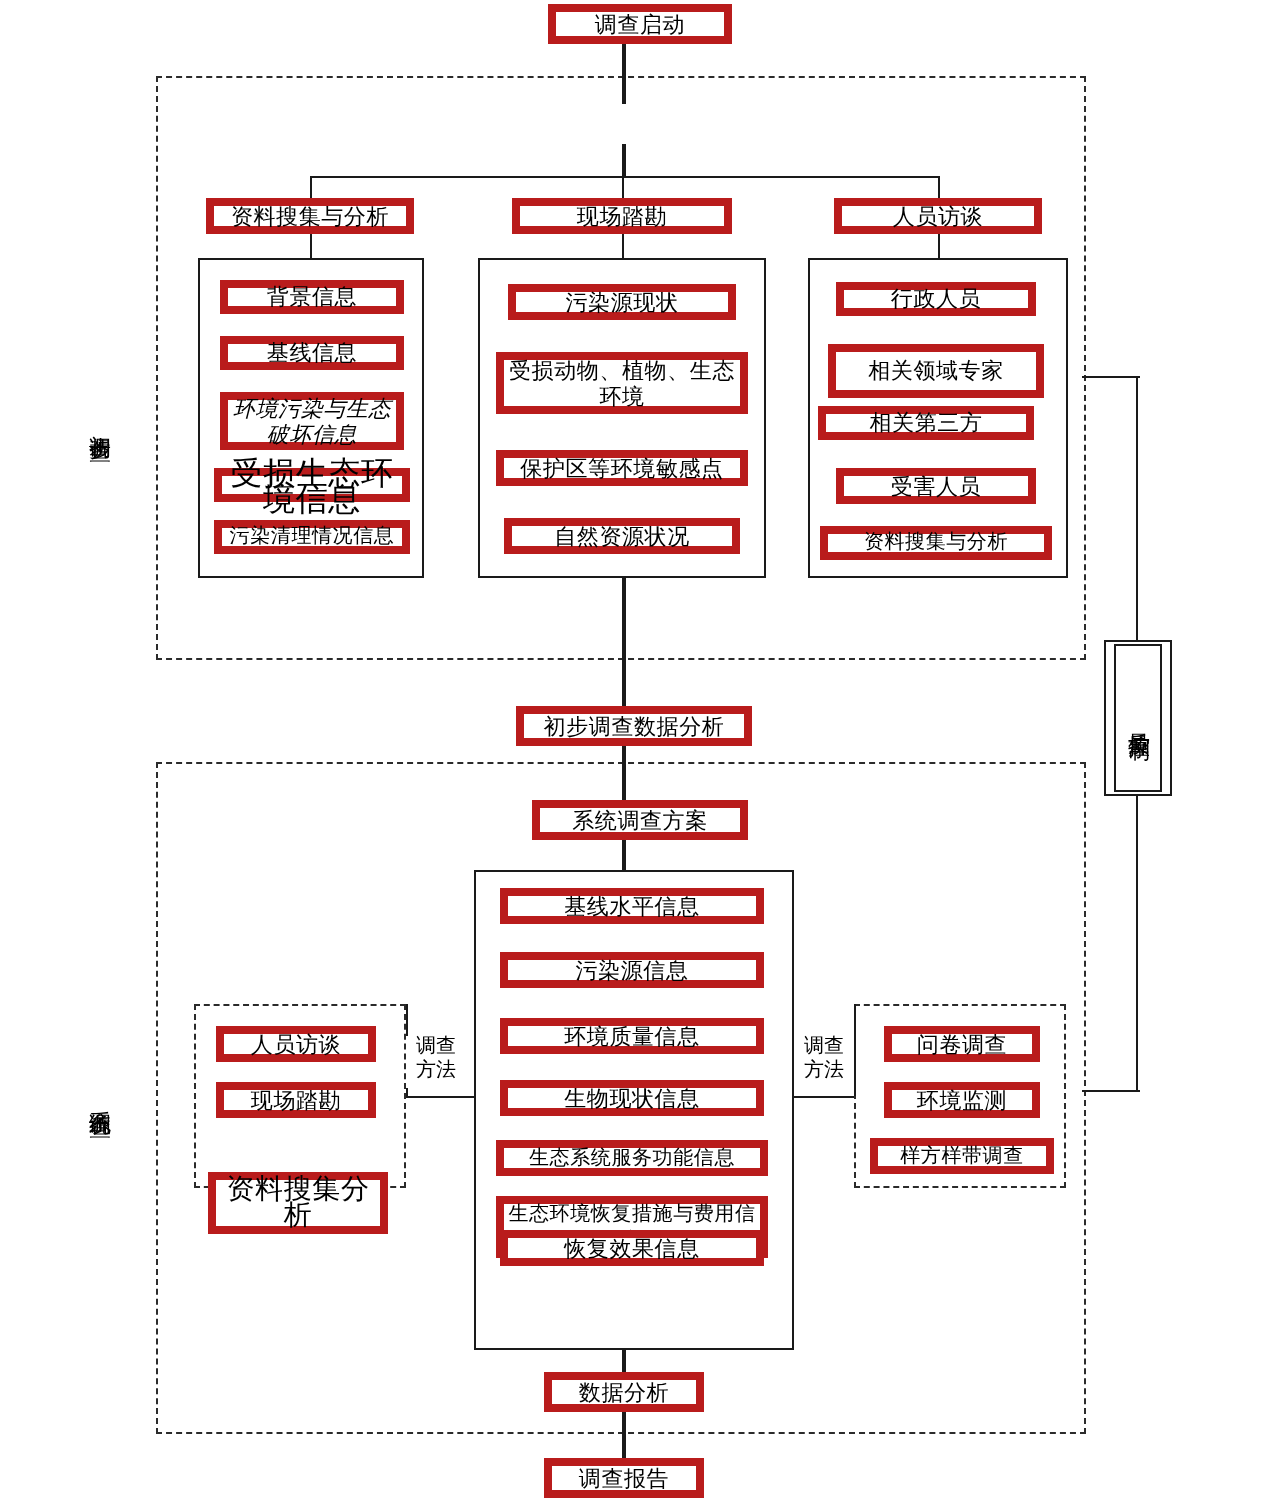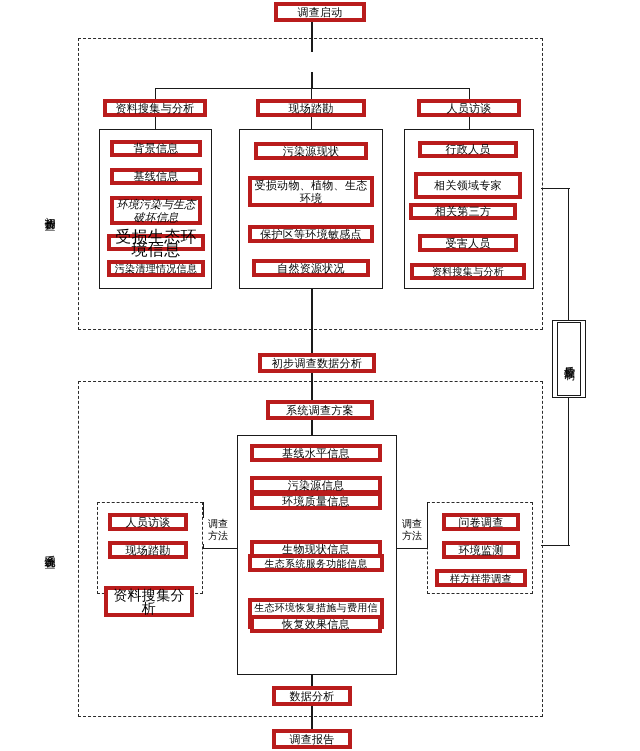--- a/index.html
+++ b/index.html
@@ -168,23 +168,23 @@
   <div class="dashed-box" style="left:78px;top:381px;width:465px;height:336px;"></div>
   <div class="vlabel" style="left:40px;top:508px;width:18px;height:80px;">系统调查</div>
 
   <div class="node" style="left:266px;top:400px;width:108px;height:20px;">系统调查方案</div>
   <div class="ln lnv" style="left:311px;top:420px;width:1.6px;height:15px;"></div>
 
   <div class="group-box" style="left:237px;top:435px;width:160px;height:240px;"></div>
 
   <div class="node" style="left:250px;top:476px;width:132px;height:18px;">污染源信息</div>
   <div class="node" style="left:250px;top:444px;width:132px;height:18px;">基线水平信息</div>
-  <div class="node" style="left:250px;top:492px;width:132px;height:18px;">环境质量信息</div>
+  <div class="node" style="left:250px;top:509px;width:132px;height:18px;">环境质量信息</div>
   <div class="node" style="left:250px;top:540px;width:132px;height:18px;">生物现状信息</div>
-  <div class="node" style="left:248px;top:554px;width:136px;height:18px;font-size:10px;">生态系统服务功能信息</div>
+  <div class="node" style="left:248px;top:570px;width:136px;height:18px;font-size:10px;">生态系统服务功能信息</div>
   <div class="node two-line" style="left:248px;top:598px;width:136px;height:31px;font-size:10px;">生态环境恢复措施与费用信息</div>
   <div class="node" style="left:250px;top:615px;width:132px;height:18px;">恢复效果信息</div>
 
   <div class="dashed-box thin" style="left:97px;top:502px;width:106px;height:92px;"></div>
   <div class="node" style="left:108px;top:513px;width:80px;height:18px;">人员访谈</div>
   <div class="node" style="left:108px;top:541px;width:80px;height:18px;">现场踏勘</div>
   <div class="node" style="left:104px;top:586px;width:90px;height:31px;font-size:14px;">资料搜集分析</div>
 
   <div class="slabel" style="left:203px;top:518px;width:30px;height:26px;">
     <span style="display:inline-block;width:24px;word-break:break-all;">调查方法</span>

